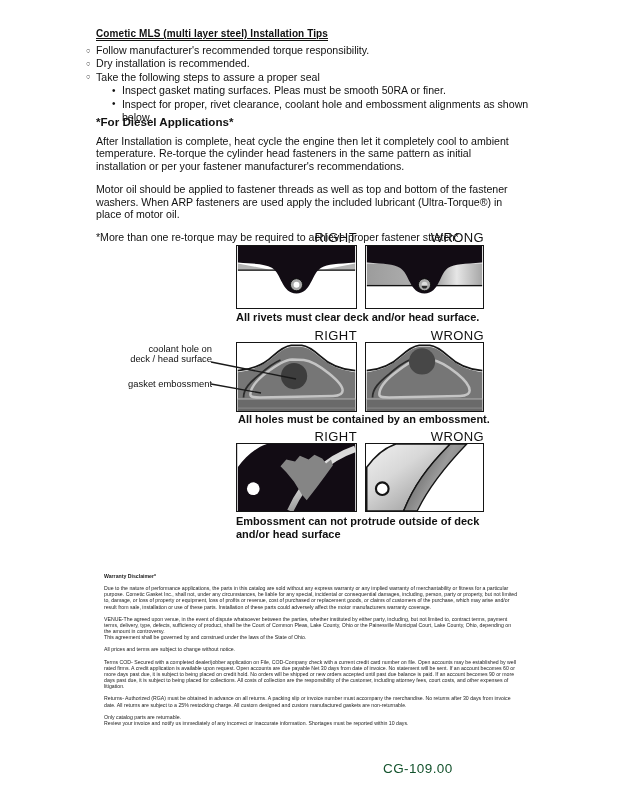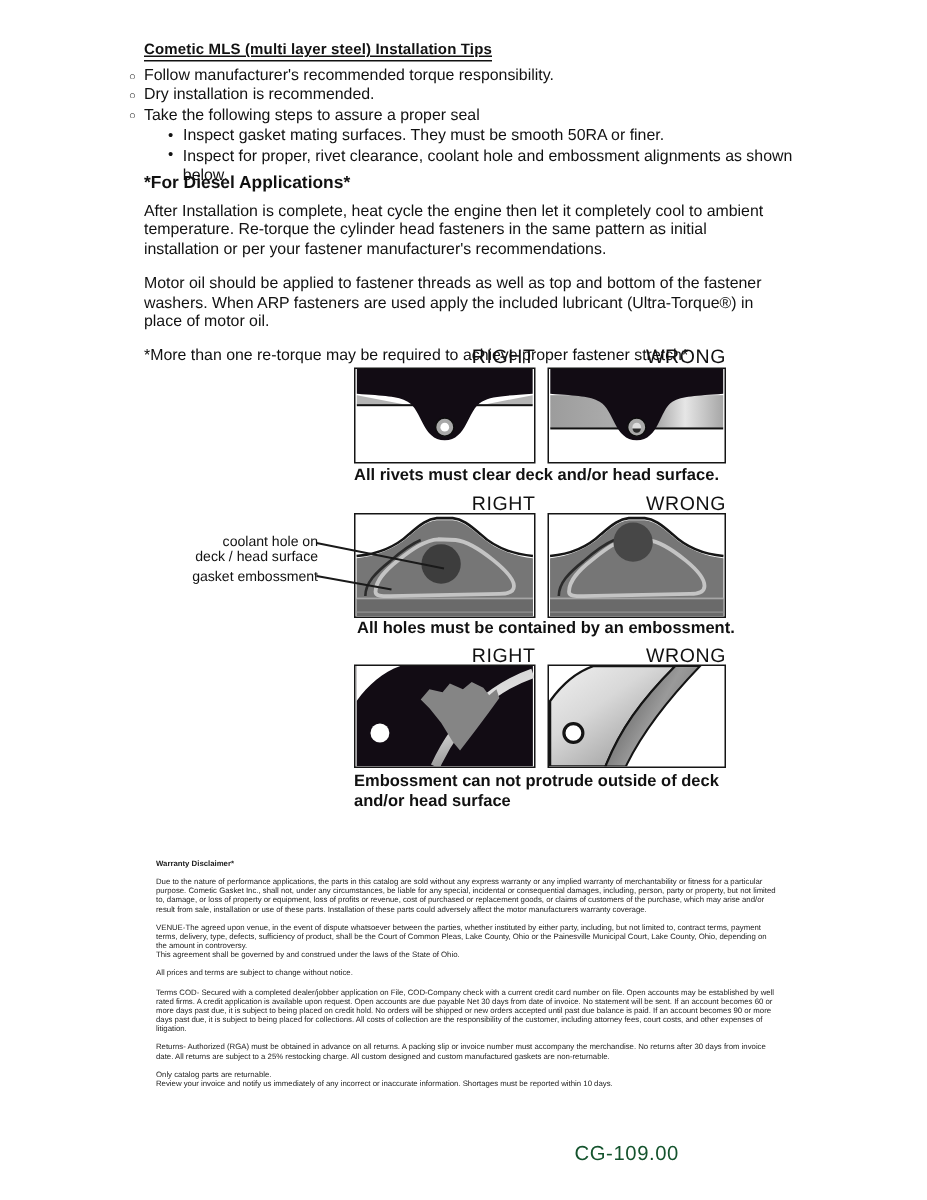--- a/index.html
+++ b/index.html
@@ -53,21 +53,21 @@
     <div class="brow">
       <span class="bmark">○</span>
       <span>Dry installation is recommended.</span>
     </div>
     <div class="brow">
       <span class="bmark">○</span>
       <span>Take the following steps to assure a proper seal</span>
     </div>
     <div class="brow sub">
       <span class="bmark">•</span>
-      <span>Inspect gasket mating surfaces.  They must be smooth 50RA or finer.</span>
+      <span>Inspect gasket mating surfaces.  Pleas must be smooth 50RA or finer.</span>
     </div>
     <div class="brow sub">
       <span class="bmark">•</span>
       <span>Inspect for proper, rivet clearance, coolant hole and embossment alignments as shown below.</span>
     </div>
   </div>
 
   <div class="abs diesel">
     <h2>*For Diesel Applications*</h2>
     <p>After Installation is complete, heat cycle the engine then let it completely cool to ambient temperature. Re-torque the cylinder head fasteners in the same pattern as initial installation or per your fastener manufacturer's recommendations.</p>
@@ -107,21 +107,21 @@
       <circle cx="59.5" cy="40" r="3" fill="#dddddd"></circle>
       <path d="M56.6,41 a2.9,2.9 0 0 0 5.8,0 z" fill="#2a2a2a"></path>
     </svg>
   </div>
 
   <div class="abs caption" style="left:236px; top:311px;">All rivets must clear deck and/or head surface.</div>
 
   <div class="abs dlabel" style="left:236px; top:328px;">RIGHT</div>
   <div class="abs dlabel" style="left:365px; top:328px; width:119px;">WRONG</div>
 
-  <div class="abs ann preline" style="left:116px; top:356px; width:96px;">coolant hole on
+  <div class="abs ann preline" style="left:116px; top:344px; width:96px;">coolant hole on
 deck / head surface</div>
   <div class="abs ann" style="left:116px; top:379px; width:96px;">gasket embossment</div>
 
   <div class="abs dbox" style="left:236px; top:342px; height:70px;">
     <svg viewBox="0 0 121 70">
       <path d="M0,70 L0,30 C12,29 26,24 36,15 C44,8 49,4.5 55,4 L66,4 C72,4.5 77,8 85,15 C95,24 109,29 121,30 L121,70 Z" fill="#767676"></path>
       <rect x="0" y="58" width="121" height="12" fill="#6a6a6a"></rect>
       <rect x="0" y="57" width="121" height="1.2" fill="#a6a6a6"></rect>
       <rect x="0" y="66.5" width="121" height="1" fill="#8d8d8d"></rect>
       <path d="M0,28.5 C12,27.5 26,23 36,13.5 C44,6.5 49,3 55,2.5 L66,2.5 C72,3 77,6.5 85,13.5 C95,23 109,27.5 121,28.5" stroke="#161616" stroke-width="1.8" fill="none"></path>

